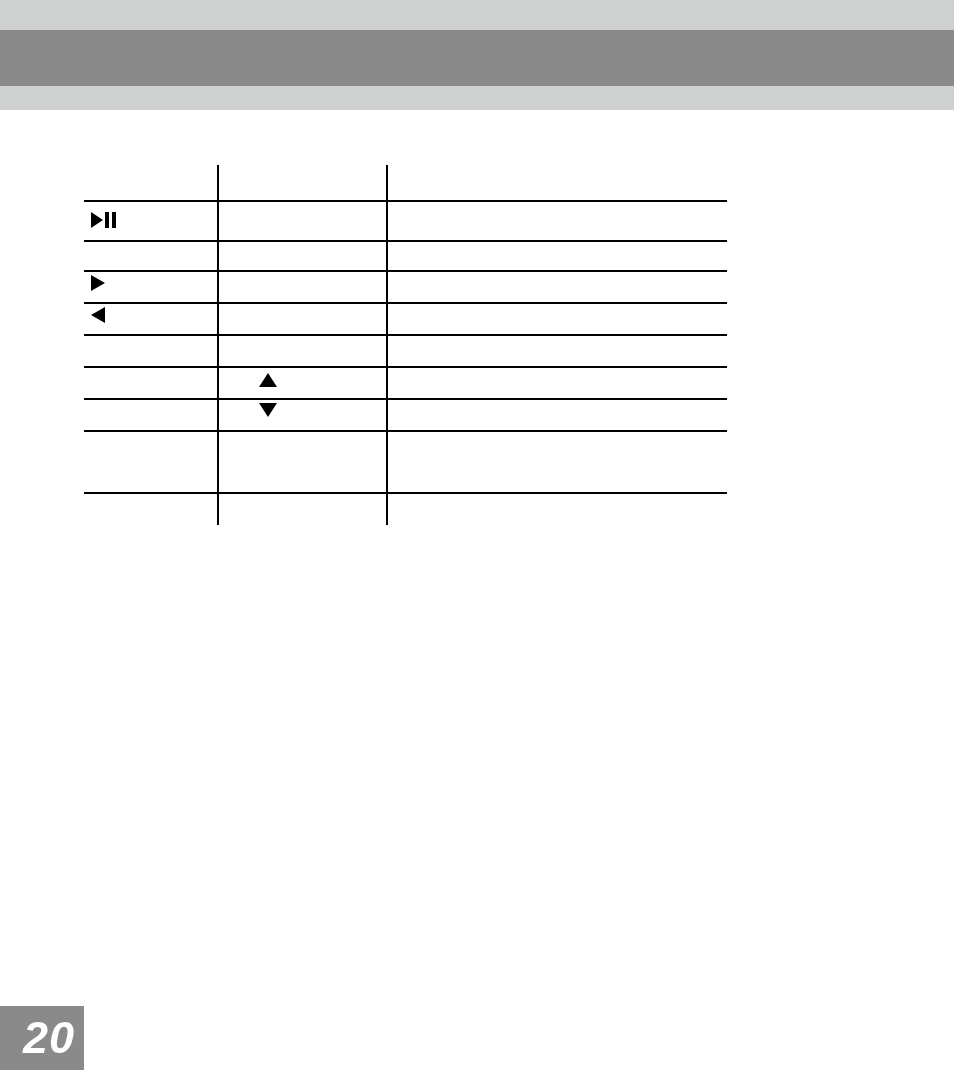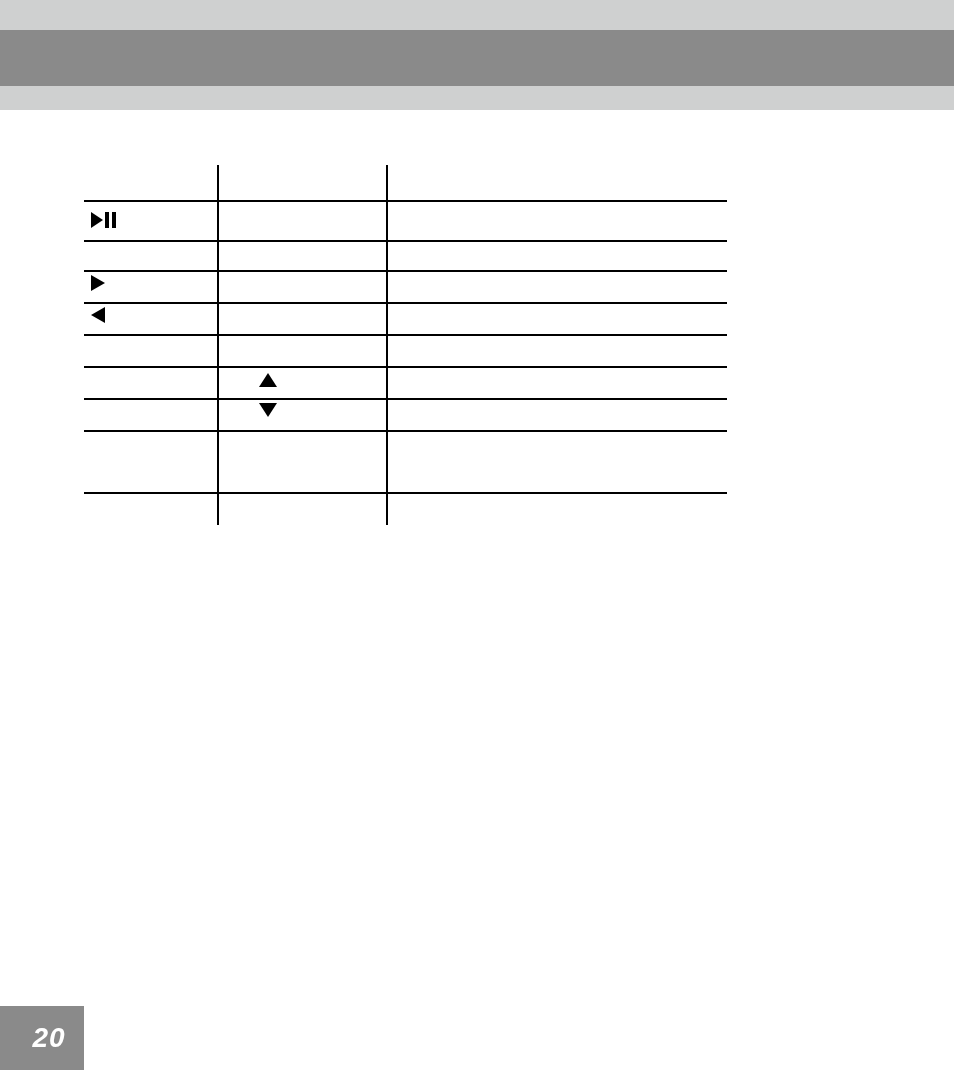--- a/index.html
+++ b/index.html
@@ -89,21 +89,21 @@
     bottom: 0;
     width: 84px;
     height: 64px;
     background: #8a8a8a;
     display: flex;
     align-items: center;
     justify-content: center;
   }
   .page-num {
     color: #ffffff;
-    font-size: 28px;
+    font-size: 45px;
     font-weight: 700;
     font-style: italic;
     letter-spacing: 1px;
     margin-left: 14px;
   }
 </style>
 </head>
 <body>
 
 <div class="top-area">

